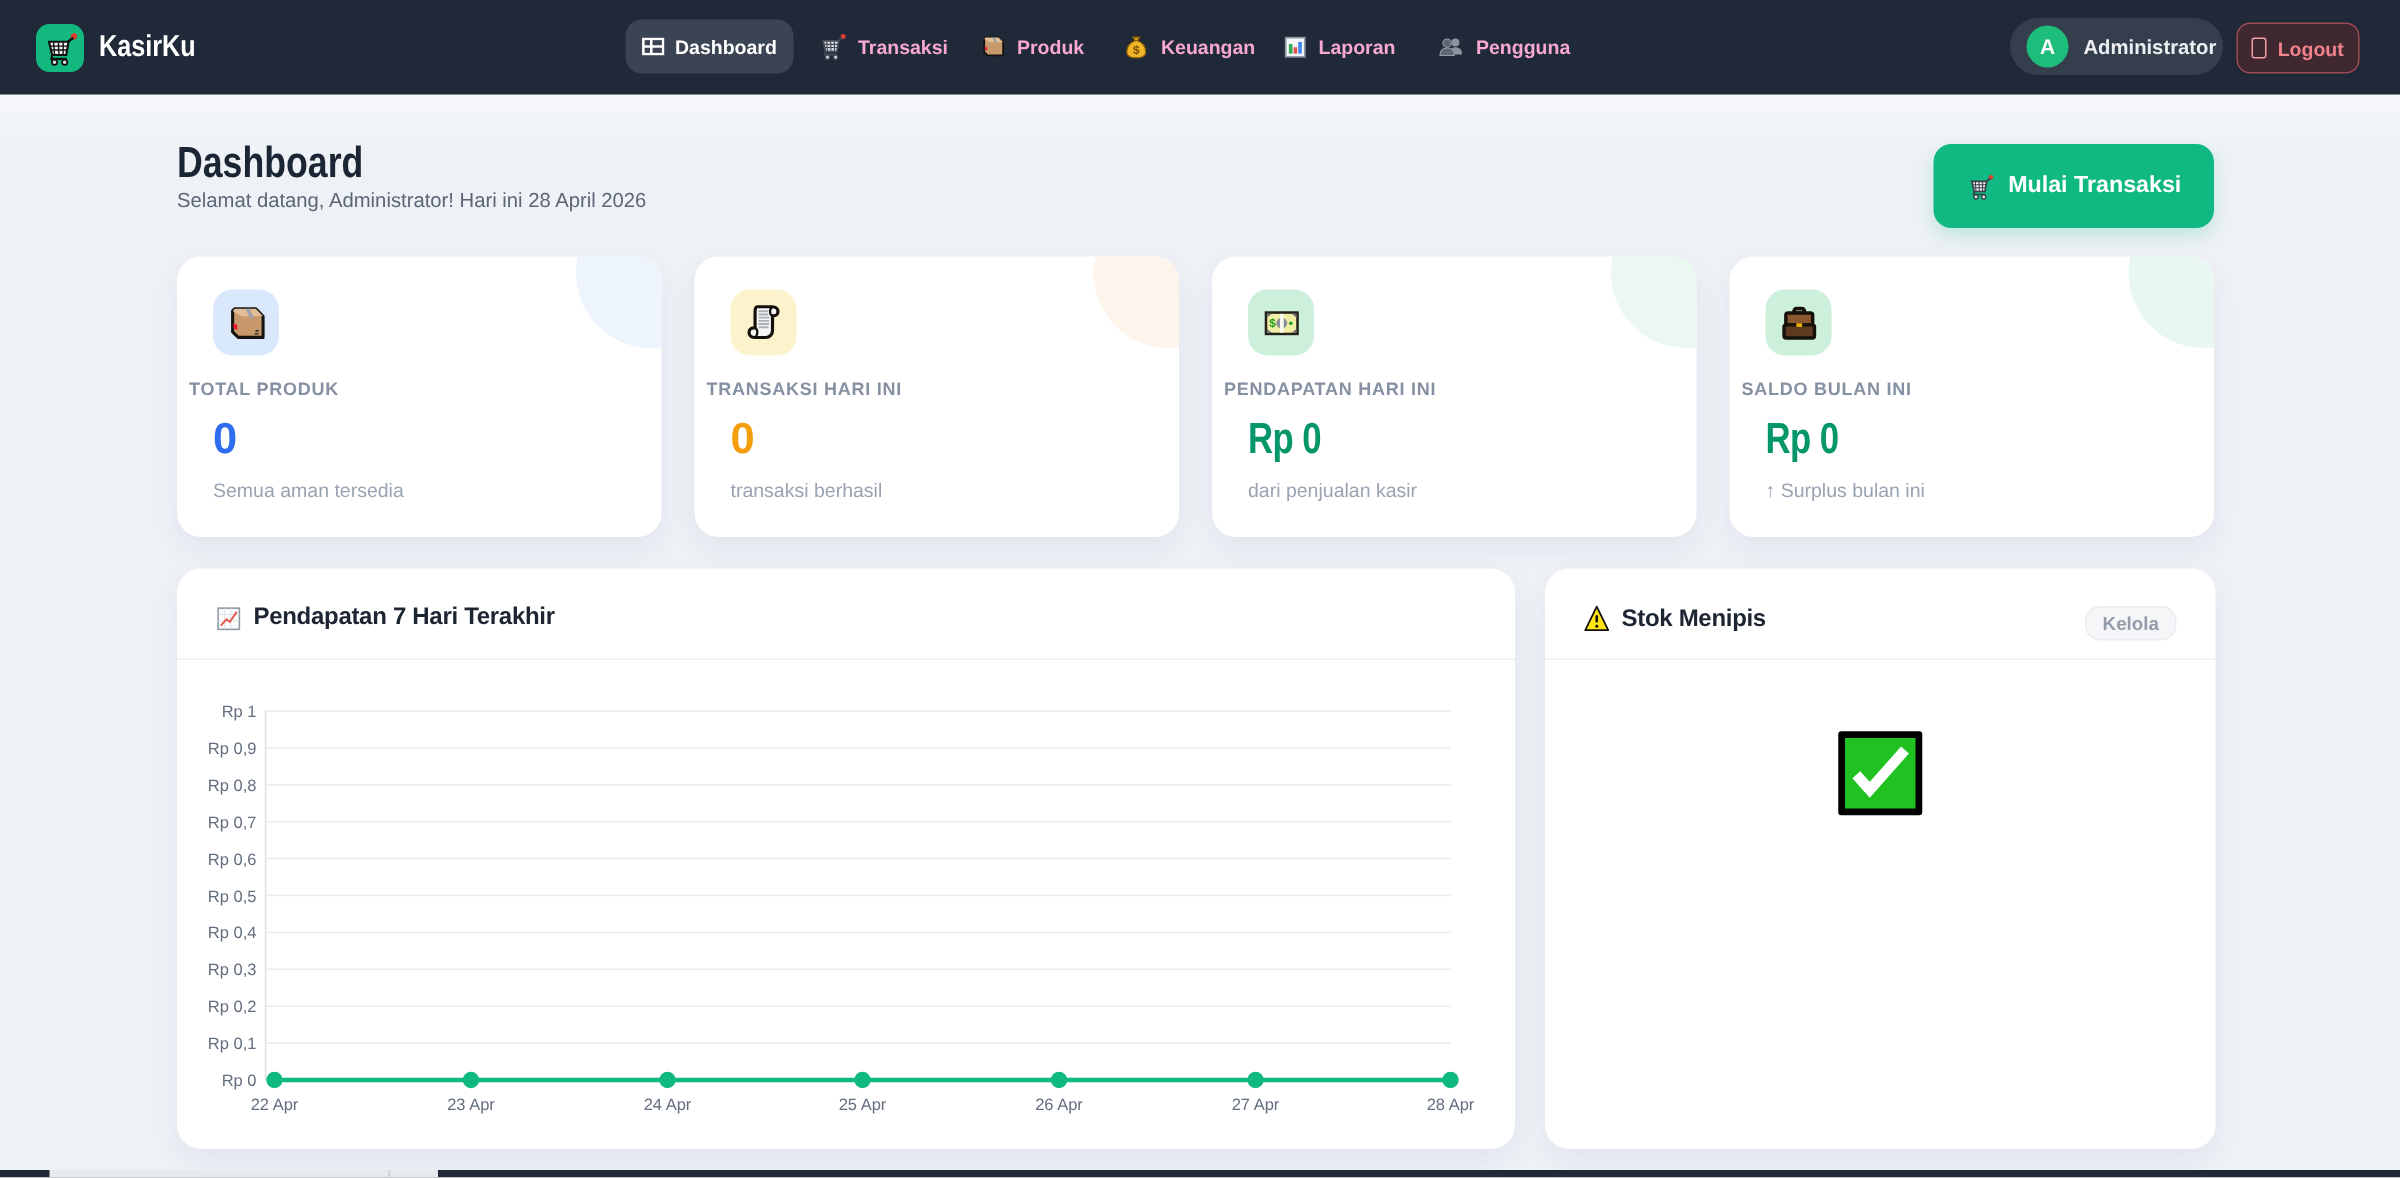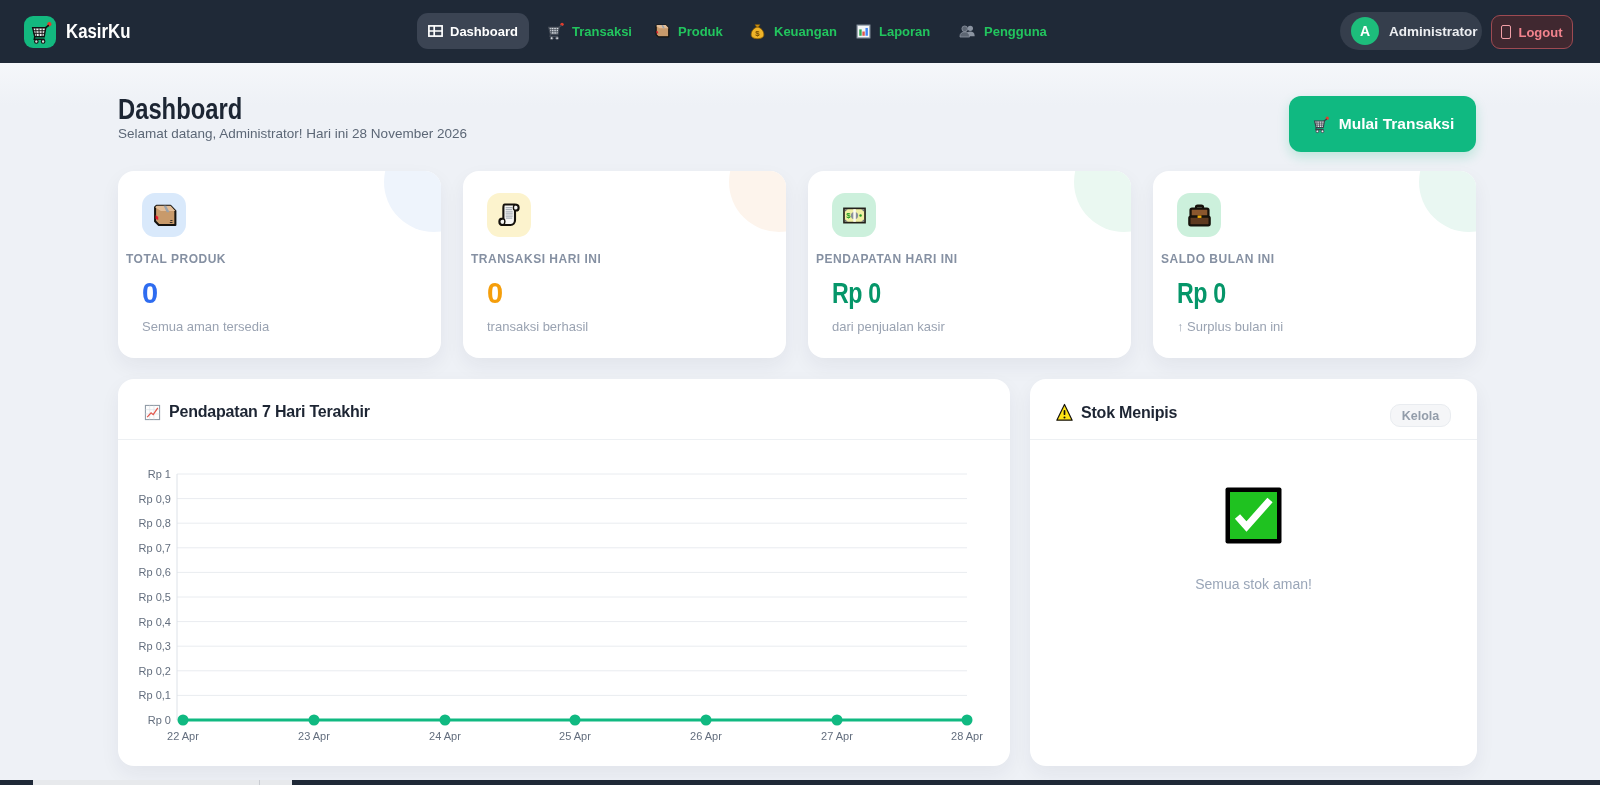--- a/index.html
+++ b/index.html
@@ -4,21 +4,21 @@
 <title>KasirKu Dashboard</title>
 <style>
   * { margin:0; padding:0; box-sizing:border-box; }
   html,body { width:1600px; height:785px; overflow:hidden; }
   body { font-family:"Liberation Sans", sans-serif; background:linear-gradient(180deg, #f5f7fa 63px, #eef1f6 105px, #eef1f6 100%); position:relative; }
 
   
   .navbar { position:absolute; left:0; top:0; width:1600px; height:63px; background:#1f2937; }
   .logo-box { position:absolute; left:24px; top:16px; width:32px; height:32px; background:#13b87f; border-radius:9px; display:flex; align-items:center; justify-content:center; }
   .brand { position:absolute; left:66px; top:20px; font-size:20px; font-weight:800; color:#ffffff; transform:scaleX(0.84); transform-origin:left; }
-  .nav-item { position:absolute; top:13px; height:36px; display:flex; align-items:center; color:#22c55e; font-size:13px; font-weight:700; }
+  .nav-item { position:absolute; top:13px; height:36px; display:flex; align-items:center; color:#f9a8d4; font-size:13px; font-weight:700; }
   .nav-item .ni { margin-right:7px; display:flex; }
   .nav-active { background:#3b4453; border-radius:11px; padding:0 11px; color:#ffffff; }
   .adminpill { position:absolute; left:1340px; top:12px; width:142px; height:38px; background:#353e4c; border-radius:19px; display:flex; align-items:center; }
   .avatar { width:28px; height:28px; border-radius:50%; background:#1dbd7b; margin-left:11px; display:flex; align-items:center; justify-content:center; color:#fff; font-weight:700; font-size:14px; }
   .adminname { margin-left:10px; color:#eceef1; font-size:13.5px; font-weight:600; }
   .logoutbtn { position:absolute; left:1491px; top:15px; width:82px; height:34px; background:#402830; border:1px solid #9e4a52; border-radius:9px; display:flex; align-items:center; justify-content:center; color:#f2838d; font-weight:700; font-size:13px;text-align:center; }
   .tofu { display:inline-block; width:10px; height:14px; border:1.5px solid #f2a0a8; border-radius:2px; margin-right:7px; }
 
   
   .pagetitle { position:absolute; left:118px; top:93px; font-size:29px; font-weight:800; color:#1c2533; transform:scaleX(0.82); transform-origin:left; }
@@ -133,21 +133,21 @@
   </div>
 
   <div class="adminpill">
     <div class="avatar">A</div>
     <div class="adminname">Administrator</div>
   </div>
   <div class="logoutbtn"><span class="tofu"></span>Logout</div>
 </div>
 
 <div class="pagetitle">Dashboard</div>
-<div class="pagesub">Selamat datang, Administrator! Hari ini 28 November 2026</div>
+<div class="pagesub">Selamat datang, Administrator! Hari ini 28 April 2026</div>
 <div class="startbtn">
   <span class="ni">
     <svg width="19" height="19" viewBox="0 0 24 24">
       <circle cx="20.5" cy="4" r="2" fill="#e23d2e"></circle>
       <path d="M20 5 L16 8" stroke="#3a3f48" stroke-width="1.6" fill="none"></path>
       <path d="M4.5 7.5 H17 L15.5 16 H6.5 Z" fill="#eceef2" stroke="#3a3f48" stroke-width="1.4"></path>
       <path d="M7.4 8 L8 15.5 M10.5 8 L10.8 15.5 M13.6 8 L13.5 15.5 M5 10.3 H16.6 M5.2 12.8 H16.2" stroke="#3a3f48" stroke-width="0.9" fill="none"></path>
       <path d="M6.5 16 L6 18.5 H15.8" stroke="#3a3f48" stroke-width="1.4" fill="none"></path>
       <circle cx="8" cy="20.6" r="1.7" fill="#eceef2" stroke="#3a3f48" stroke-width="1.1"></circle>
       <circle cx="14.5" cy="20.6" r="1.7" fill="#eceef2" stroke="#3a3f48" stroke-width="1.1"></circle>
@@ -295,19 +295,18 @@
     </span>Stok Menipis
   </div>
   <div class="kelola">Kelola</div>
   <div class="aman-check">
     <svg width="57" height="57" viewBox="0 0 57 57">
       <rect x="0.5" y="0.5" width="56" height="56" rx="2" fill="#000000"></rect>
       <rect x="5" y="5" width="47" height="47" fill="#1fc220"></rect>
       <path d="M12.5 29.5 L21.5 39.5 L45 13 " stroke="#ffffff" stroke-width="7" fill="none"></path>
     </svg>
   </div>
-  <div class="aman-text">Semua stok aman!</div>
 </div>
 
 <div class="footer">
   <div class="lightbox"></div>
   <div class="lightline"></div>
 </div>
 
 </body></html>

